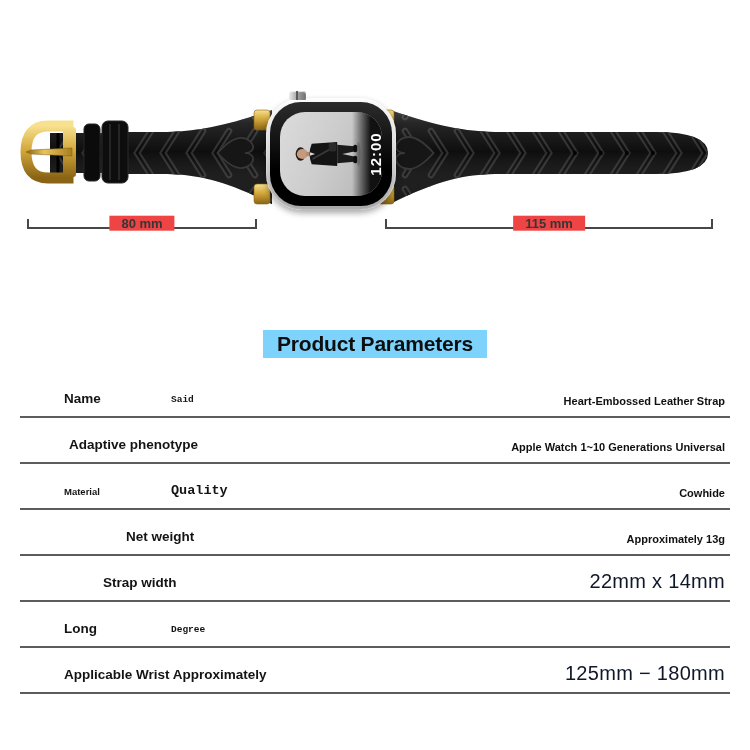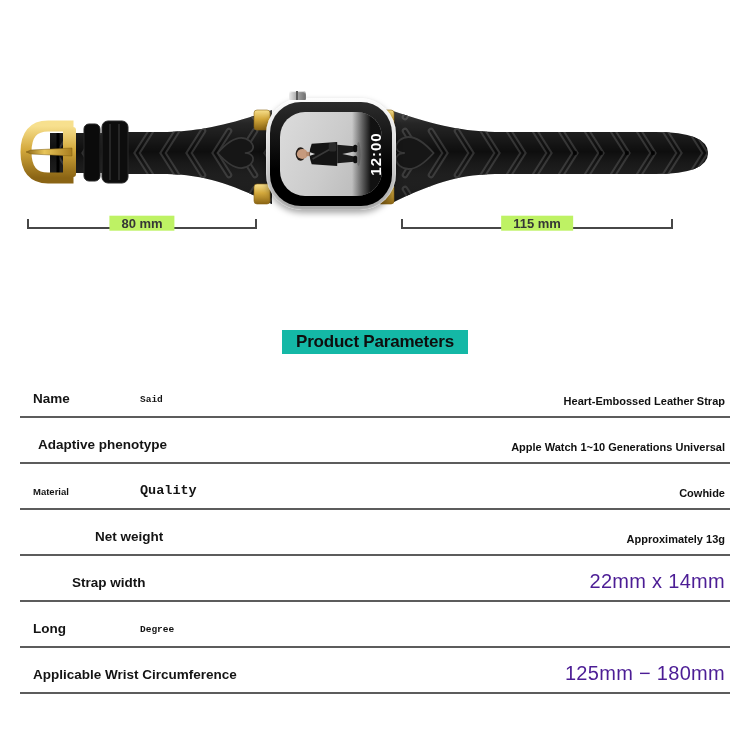--- a/index.html
+++ b/index.html
@@ -45,45 +45,45 @@
   }
 
   
   .dim { position:absolute; top:217px; height:10px; border-bottom:2px solid #474747; }
   .dim::before,.dim::after {
     content:""; position:absolute; bottom:-2px; width:2px; height:10px; background:#474747;
   }
   .dim::before { left:0; } .dim::after { right:0; }
   .dim-label {
     position:absolute; left:50%; top:50%; transform:translate(-50%,-42%);
-    background:#bef264; padding:0 12px; font-size:13px; font-weight:600; color:#363636;
+    background:#ef4444; padding:0 12px; font-size:13px; font-weight:600; color:#363636;
     line-height:15px; white-space:nowrap;
   }
   .dim-short { left:27px; width:230px; }
-  .dim-long  { left:401px; width:272px; }
+  .dim-long  { left:385px; width:328px; }
 
   
   .title-wrap { position:absolute; top:330px; left:0; width:100%; text-align:center; }
   .title {
-    display:inline-block; font-size:17px; font-weight:bold; color:#0e0e0e;
-    letter-spacing:-.2px; background:#14b8a6; padding:2px 14px;
+    display:inline-block; font-size:21px; font-weight:bold; color:#0e0e0e;
+    letter-spacing:-.2px; background:#7dd3fc; padding:2px 14px;
   }
 
   
   .ptable { position:absolute; left:20px; top:372px; width:710px; }
   .prow { position:relative; height:44px; border-bottom:2px solid #5c5c5c; }
-  .prow span { position:absolute; white-space:nowrap; }
+  .prow span { position:absolute; white-space:nowrap;margin-left:31px; }
   .c1 { left:13px; }
   .c2 { left:120px;font-family:Liberation Mono, monospace; }
   .ind1 { left:75px; }
   .ind2 { left:52px; }
   .lbl-main { top:19px; font-size:13.5px; font-weight:bold; color:#141414; }
   .lbl-sub  { top:22px; font-size:9.5px;  font-weight:bold; color:#141414; }
   .val-sm { right:5px; top:23px; font-size:11px; font-weight:bold; color:#101010;text-align:right; }
-  .val-lg { right:5px; top:14px; font-size:20px; font-weight:400; color:#4c1d95; letter-spacing:.3px; }
+  .val-lg { right:5px; top:14px; font-size:20px; font-weight:400; color:#0f172a; letter-spacing:.3px; }
 </style>
 </head>
 <body>
 
 <div class="page">
 
   <svg class="hero-svg" viewBox="0 0 750 230" aria-hidden="true">
     <defs>
       <linearGradient id="goldV" x1="0" y1="0" x2="0" y2="1">
         <stop offset="0" stop-color="#f7e08e"></stop>
@@ -226,18 +226,18 @@
       <span class="lbl-main ind2">Strap width</span>
       <span class="val-lg">22mm x 14mm</span>
     </div>
 
     <div class="prow">
       <span class="lbl-main c1">Long</span>
       <span class="lbl-sub c2">Degree</span>
     </div>
 
     <div class="prow">
-      <span class="lbl-main c1">Applicable Wrist Circumference</span>
+      <span class="lbl-main c1">Applicable Wrist Approximately</span>
       <span class="val-lg">125mm − 180mm</span>
     </div>
 
   </div>
 </div>
 
 </body></html>

